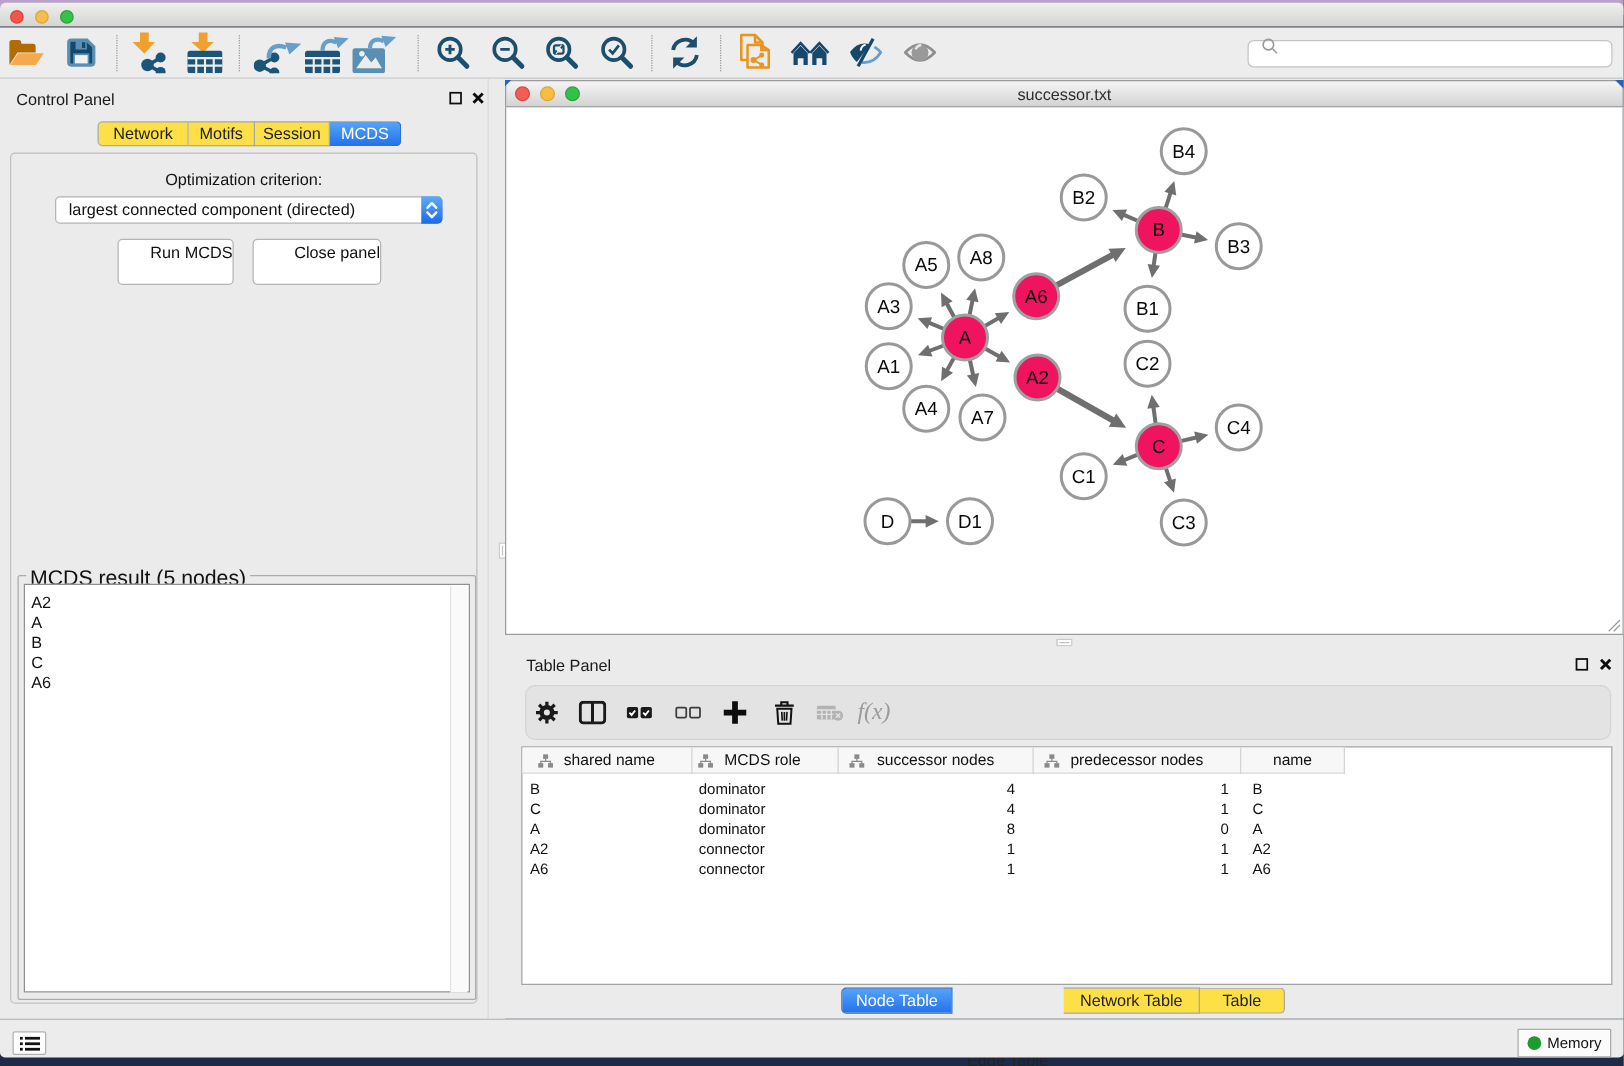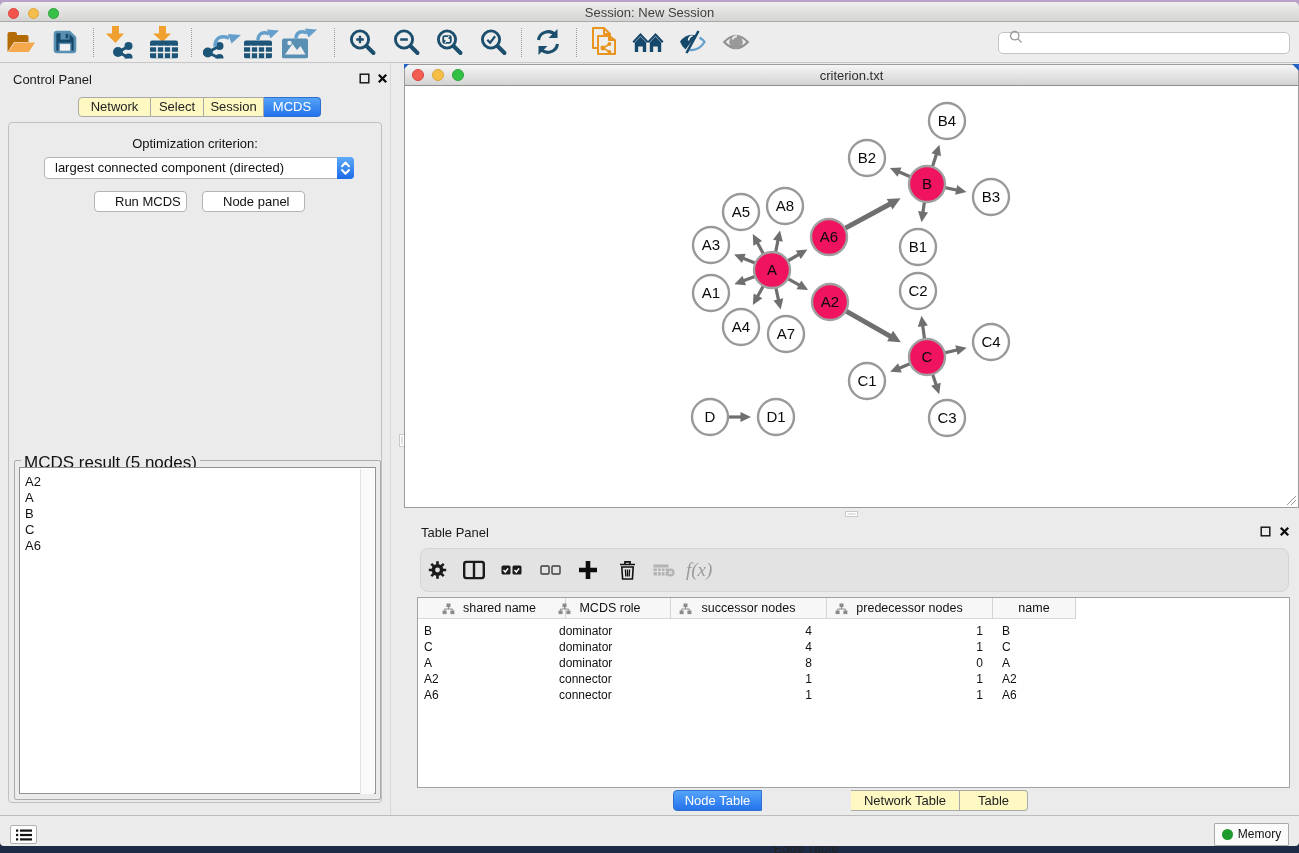--- a/index.html
+++ b/index.html
@@ -26,34 +26,34 @@
   border:1px solid #c4c4c4; border-radius:5px; }
 
 #main { left:0; top:63px; width:1299px; height:752px; background:#ebebeb; }
 
 #cp { left:0; top:0; width:390px; height:752px; background:#ebebeb; }
 #cp-title { position:absolute; left:13px; top:9px; font-size:13px; color:#1a1a1a; }
 .wbtn { position:absolute; top:10px; font-size:12px; color:#111; }
 #cp-box { position:absolute; left:8px; top:59px; width:374px; height:681px;
   border:1px solid #c0c0c0; border-radius:4px; }
 .tabs { position:absolute; display:flex; height:20px; }
-.tab { border:1px solid #a9a9a9; border-left:none; background:#fef9c3; color:#222;
+.tab { border:1px solid #a9a9a9; border-left:none; background:#fde047; color:#222;
   font-size:13px; text-align:center; line-height:18px; }
 .tab.first { border-left:1px solid #a9a9a9; border-radius:4px 0 0 4px; }
 .tab.last { border-radius:0 4px 4px 0; }
 .tab.sel { background:linear-gradient(#55a3f8,#2473ec); color:#fff; border-color:#2e6fd0; }
 #cp-tabs { left:78px; top:34px; }
 #opt-label { position:absolute; left:0; width:390px; top:73px; text-align:center; font-size:13px; color:#111; }
 #combo { position:absolute; left:44px; top:94px; width:310px; height:22px; background:#fff;
   border:1px solid #b4b4b4; border-radius:4px; font-size:13px; color:#111; line-height:20px;
   padding-left:10px; }
 #combo .cap { position:absolute; right:-1px; top:-1px; width:17px; height:22px; border-radius:0 4px 4px 0;
   background:linear-gradient(#5fabf9,#1c6ae8); }
-.btn { position:absolute; height:21px; background:#fff; border:1px solid #b4b4b4; border-radius:4px;
-  font-size:13px; color:#111; text-align:left; line-height:19px;padding-left:20px; }
+.btn { position:absolute; height:37px; background:#fff; border:1px solid #b4b4b4; border-radius:4px;
+  font-size:13px; color:#111; text-align:right; line-height:19px;padding-left:20px; }
 #fieldset { position:absolute; left:14px; top:397px; width:367px; height:340px;
   border:1px solid #ababab; border-radius:2px; }
 #fieldset legend { position:absolute; top:-8px; left:6px; background:#ebebeb; padding:0 3px;
   font-size:17px; color:#111; }
 #listbox { position:absolute; left:4px; top:6px; width:357px; height:327px; background:#fff;
   border:1px solid #919191; font-size:13px; color:#111; padding:6px 0 0 5px; line-height:16px; }
 #listbox .sb { position:absolute; right:1px; top:1px; width:14px; height:325px; background:#fafafa;
   border-left:1px solid #e3e3e3; }
 
 #vdivider { left:390px; top:0; width:14px; height:752px; background:#ebebeb; border-left:1px solid #d8d8d8; }
@@ -101,21 +101,20 @@
 #listbtn { position:absolute; left:10px; top:9px; width:27px; height:19px; background:#fdfdfd;
   border:1px solid #b2b2b2; border-radius:2px; }
 #membtn { position:absolute; right:10px; top:7px; width:75px; height:23px; background:#fbfbfb;
   border:1px solid #ababab; border-radius:1px; font-size:12px; color:#111; line-height:21px; text-align:center; }
 #membtn .dot { display:inline-block; width:11px; height:11px; border-radius:50%; background:#1d9b2c; margin-right:5px; vertical-align:-2px; }
 </style>
 </head>
 <body>
 <div id="desktop-top" class="abs"></div>
 <div id="titlebar" class="abs">
-  <div class="title">Session: New Session</div>
   <div class="tl" id="tl-r"></div>
     <div class="tl" id="tl-y"></div>
     <div class="tl" id="tl-g"></div>
 </div>
 <div id="toolbar" class="abs">
 <svg style="left:7px" width="28" height="21" viewBox="0 0 28 21">
   <path d="M0.5,20.5 V2.5 Q0.5,0.5 2.5,0.5 H8 Q10,0.5 10,2.5 V3.5 H19.5 Q21.5,3.5 21.5,5.5 V10.5 H7 z" fill="#b26b05"></path>
   <path d="M1.2,20.5 L7.5,11 H28 L21.8,20.5 z" fill="#f6a94c"></path>
 </svg>
 <svg style="left:53px" width="24" height="24" viewBox="0 0 24 24">
@@ -245,41 +244,41 @@
     <div id="cp-title">Control Panel</div>
     <div class="wbtn" style="left:359px;"><svg width="11" height="11" viewBox="0 0 11 11">
           <rect x="1.2" y="1.2" width="8.6" height="8.6" stroke="#0d0d0d" stroke-width="1.4" fill="none"></rect>
         </svg></div>
     <div class="wbtn" style="left:377px;"><svg width="11" height="11" viewBox="0 0 11 11">
           <path d="M1.8,1.8 L9.2,9.2 M9.2,1.8 L1.8,9.2" stroke="#0d0d0d" stroke-width="2.3"></path>
         </svg></div>
     <div id="cp-box"></div>
     <div class="tabs" id="cp-tabs">
       <div class="tab first" style="width:73px;">Network</div>
-      <div class="tab" style="width:53px;">Select</div>
+      <div class="tab" style="width:53px;">Motifs</div>
       <div class="tab" style="width:60px;">Session</div>
       <div class="tab last sel" style="width:57px;">MCDS</div>
     </div>
     <div id="combo">largest connected component (directed)<span class="cap"><svg width="17" height="22" viewBox="0 0 17 22">
             <path d="M5,9.2 L8.5,5.5 L12,9.2 M5,13 L8.5,16.7 L12,13" stroke="#fff" stroke-width="2" fill="none" stroke-linecap="round" stroke-linejoin="round"></path>
           </svg></span></div>
     <div id="opt-label">Optimization criterion:</div>
     <div class="btn" style="left:94px; top:128px; width:93px;">Run MCDS</div>
-    <div class="btn" style="left:202px; top:128px; width:103px;">Node panel</div>
+    <div class="btn" style="left:202px; top:128px; width:103px;">Close panel</div>
     <div id="fieldset">
       <legend>MCDS result (5 nodes)</legend>
       <div id="listbox">A2<br>A<br>B<br>C<br>A6<div class="sb"></div></div>
     </div>
   </div>
   <div id="vdivider" class="abs">
       <div class="knob"></div>
     </div>
   <div id="netwin" class="abs">
     <div id="net-titlebar">
-      <div class="title">criterion.txt</div>
+      <div class="title">successor.txt</div>
       <div class="tl" id="ntl-r"></div>
         <div class="tl" id="ntl-y"></div>
         <div class="tl" id="ntl-g"></div>
     </div>
     <div id="net-body"></div>
     <div class="corner-tri" style="left:0;top:0; border-top:5px solid #2662c6; border-right:5px solid transparent;"></div>
     <div class="corner-tri" style="right:0;top:0; border-top:7px solid #2662c6; border-left:7px solid transparent;"></div>
     <svg id="net-svg" width="895" height="422" viewBox="0 0 895 422">
         <line x1="352.1" y1="190.0" x2="338.8" y2="195.0" stroke-width="3.2"></line>
 <polygon points="330.4,198.2 338.5,189.8 342.0,199.2"></polygon>
@@ -413,21 +412,21 @@
   <g stroke="#e3e3e3" stroke-width="1.1">
             <path d="M0.5,6.5 h15 M0.5,10 h15 M4.5,6.5 v7.5 M8.3,6.5 v7.5 M12,6.5 v7.5"></path>
           </g>
   <circle cx="17.5" cy="11" r="4" fill="#b3b3b3"></circle>
   <path d="M15.8,9.3 l3.4,3.4 M19.2,9.3 l-3.4,3.4" stroke="#e3e3e3" stroke-width="1.2"></path>
 </svg>
 <div class="fx" style="left:265px">f(x)</div>
 </div>
     <div id="tp-table">
       <div id="tp-header" style="width:658px;">
-        <div class="hcell" style="left:16px; width:132px;"><svg width="13" height="12" viewBox="0 0 13 12">
+        <div class="hcell" style="left:4px; width:132px;"><svg width="13" height="12" viewBox="0 0 13 12">
               <g fill="#8a8a8a">
                 <rect x="4.5" y="0.5" width="4" height="3.6"></rect>
                 <rect x="0.6" y="7.5" width="4" height="3.6"></rect>
                 <rect x="8.4" y="7.5" width="4" height="3.6"></rect>
               </g>
               <path d="M6.5,4 V6 M2.6,7.5 V6 H10.4 V7.5" stroke="#8a8a8a" fill="none"></path>
             </svg>shared name</div>
         <div class="hcell" style="left:132px; width:121px;"><svg width="13" height="12" viewBox="0 0 13 12">
               <g fill="#8a8a8a">
                 <rect x="4.5" y="0.5" width="4" height="3.6"></rect>

